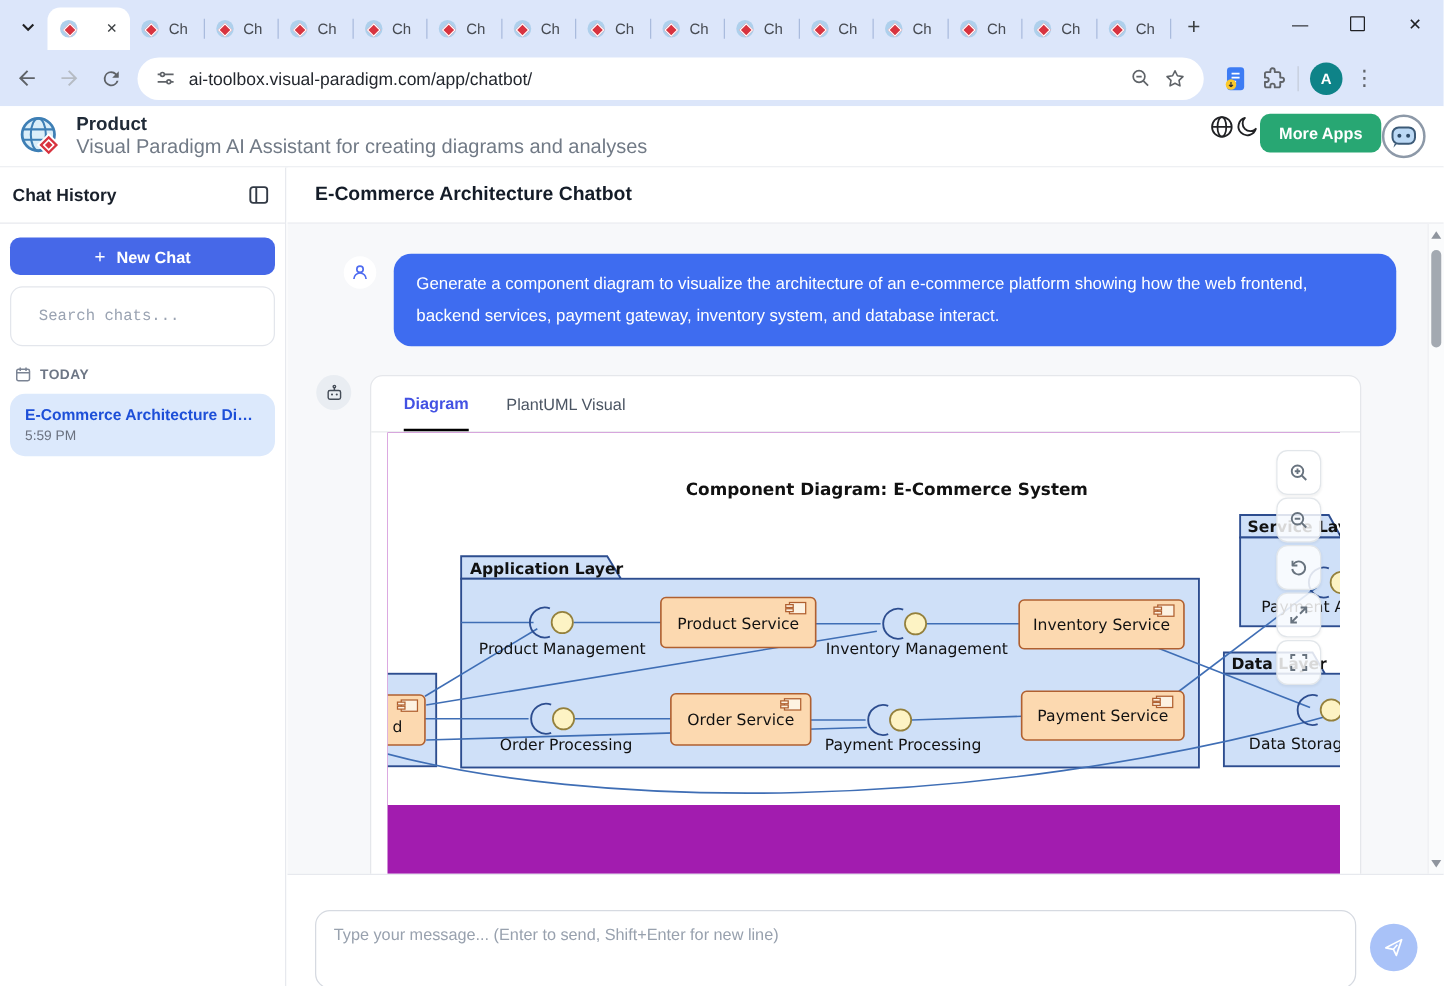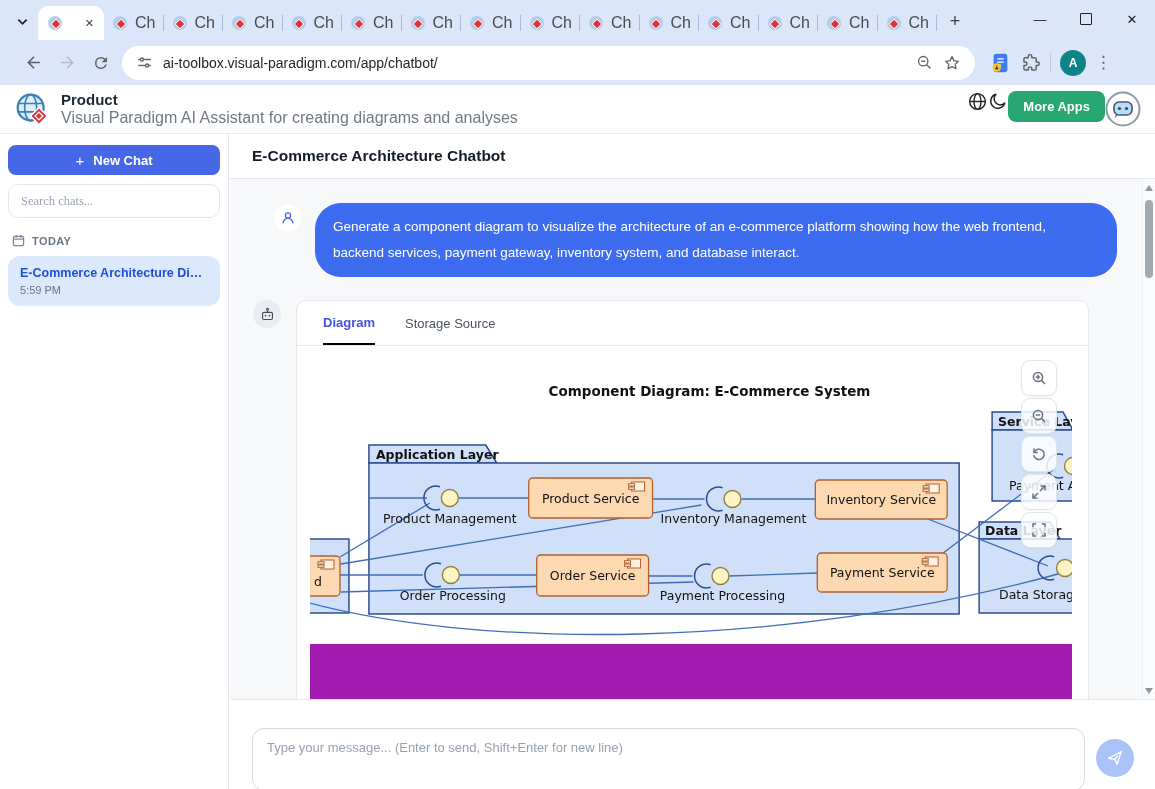--- a/index.html
+++ b/index.html
@@ -12,27 +12,27 @@
   .tabstrip{height:40px;display:flex;align-items:flex-end;padding-left:8px;box-sizing:border-box}
   .tab-search{width:28px;height:28px;margin:0 2px 5px 0;border-radius:50%;display:flex;align-items:center;justify-content:center;flex:none}
   .favicon{width:14px;height:14px;border-radius:50%;background:#aed0ec;position:relative;flex:none}
   .favicon::after{content:"";position:absolute;left:3.5px;top:3.5px;width:6px;height:6px;background:#d8333f;
        border:1px solid #fff;transform:rotate(45deg)}
   .tab-active{display:flex;align-items:center;justify-content:space-between;background:#fff;border-radius:10px 10px 0 0;
        height:34px;width:66px;padding:0 10px;box-sizing:border-box;flex:none}
   .tab-close{font-size:11px;color:#3c4043;line-height:1}
   .tab{display:flex;align-items:center;gap:8px;height:34px;width:59.5px;padding:0 9px;box-sizing:border-box;position:relative;flex:none}
   .tab::before{content:"";position:absolute;right:0;top:9px;height:16px;width:1px;background:#a9bbdd}
-  .tab-label{font-size:16px;color:#474b52}
+  .tab-label{font-size:12px;color:#474b52}
   .newtab-btn{width:28px;height:28px;margin:0 0 5px 4px;border-radius:50%;display:flex;align-items:center;justify-content:center;
        font-size:18px;color:#3c4043;flex:none}
   .win-controls{margin-left:auto;display:flex;align-self:flex-start;height:38px}
   .win-btn{width:46px;height:38px;display:flex;align-items:center;justify-content:center;color:#202124;font-size:13px}
   .win-max{width:10px;height:10px;border:1.3px solid #202124;border-radius:1px}
-  .toolbar{height:45px;display:flex;align-items:center;padding:0 16px;box-sizing:border-box}
+  .toolbar{height:45px;display:flex;align-items:center;padding:0 4px;box-sizing:border-box}
   .nav-btn{width:34px;height:34px;border-radius:50%;display:flex;align-items:center;justify-content:center;flex:none}
   .url-pill{height:34px;width:853px;margin-left:4px;background:#fff;border-radius:17px;display:flex;align-items:center;
        gap:10px;padding:0 14px;box-sizing:border-box;flex:none}
   .url-text{font-size:14px;color:#23272e}
   .pill-spacer{flex:1}
   .tb-right{display:flex;align-items:center;gap:9px;margin-left:14px}
   .tb-divider{width:1px;height:20px;background:#c3cbd9}
   .profile-avatar{width:26px;height:26px;border-radius:50%;background:#0e8388;color:#fff;font-size:12px;font-weight:700;
        display:flex;align-items:center;justify-content:center}
   .dots{font-size:17px;color:#5f6368;letter-spacing:0}
@@ -48,36 +48,36 @@
 
   
   .sidebar{position:absolute;top:134px;left:0;width:229px;bottom:0;background:#fff;border-right:1px solid #e7e9ee;box-sizing:border-box}
   .sb-header{height:45px;border-bottom:1px solid #e7e9ee;display:flex;align-items:center;justify-content:space-between;
        padding:0 12px 0 10px;box-sizing:border-box}
   .sb-title{font-weight:700;font-size:14px;color:#19202b}
   .sb-body{padding:11px 8px}
   .new-chat{height:30px;background:#4668e8;border-radius:8px;color:#fff;display:flex;align-items:center;justify-content:center;
        gap:9px;font-size:13px;font-weight:600}
   .plus{font-size:15px;font-weight:400}
-  .search-input{margin-top:9px;height:34px;border:1px solid #e3e6ec;border-radius:10px;width:100%;box-sizing:border-box;
-       padding:0 12px;font-size:12.5px;color:#374151;font-family:Liberation Serif, serif;outline:none}
+  .search-input{margin-top:9px;height:48px;border:1px solid #e3e6ec;border-radius:10px;width:100%;box-sizing:border-box;
+       padding:0 22px;font-size:12.5px;color:#374151;font-family:Liberation Mono, monospace;outline:none}
   .search-input::placeholder{color:#9aa3b2}
   .section-row{display:flex;align-items:center;gap:7px;margin:16px 4px 9px;color:#6d7685;font-size:11px;font-weight:700;letter-spacing:.4px}
   .chat-item{background:#dce9fc;border-radius:12px;padding:10px 12px}
   .chat-item-title{color:#1d4fd8;font-size:12.5px;font-weight:600;white-space:nowrap;overflow:hidden;text-overflow:ellipsis}
   .chat-item-time{color:#6b7280;font-size:11px;margin-top:4px}
 
   
   .main{position:absolute;top:134px;left:230px;right:0;bottom:0;background:#fff}
   .main-header{height:45px;border-bottom:1px solid #e7e9ee;display:flex;align-items:center;padding-left:22px;box-sizing:border-box}
   .main-title{font-size:15.5px;font-weight:700;color:#141c28}
   .chat-area{position:absolute;top:45px;left:0;right:0;bottom:89px;background:#f7f8fa;overflow:hidden}
   .row-user{display:flex;padding:24px 38px 0 45px}
   .avatar-user{width:26px;height:26px;border-radius:50%;background:#fff;flex:none;display:flex;align-items:center;justify-content:center;margin-top:2px}
-  .bubble{margin-left:14px;flex:1;background:#3e6cf0;color:#fff;border-radius:26px;padding:11px 18px;font-size:13.5px;line-height:1.93}
+  .bubble{margin-left:14px;flex:1;background:#3e6cf0;color:#fff;border-radius:14px;padding:11px 18px;font-size:13.5px;line-height:1.93}
   .row-assistant{display:flex;padding:23px 66px 0 23px}
   .avatar-bot{width:28px;height:28px;border-radius:50%;background:#e9edf2;flex:none;display:flex;align-items:center;justify-content:center}
   .card{margin-left:15px;flex:1;background:#fff;border:1px solid #e5e7eb;border-radius:10px;height:600px;box-sizing:border-box;min-width:0}
   .card-tabs{height:45px;border-bottom:1px solid #e8eaec;display:flex;padding-left:26px;gap:30px;box-sizing:border-box}
   .ctab{display:flex;align-items:center;font-size:13px}
   .ctab.active{color:#4352e3;font-weight:600;border-bottom:2px solid #000000}
   .ctab.inactive{color:#4b5563;font-weight:500}
   .viewer{padding:0 16px 0 13px}
   .canvas{background:#a21caf;height:356px;position:relative;overflow:hidden}
   .puml{background:#fff;height:298px;overflow:hidden}
@@ -268,20 +268,27 @@
       <circle cx="18" cy="18" r="16.5" fill="#fff" stroke="#8d99a8" stroke-width="2"></circle>
       <rect x="9" y="11" width="18" height="13" rx="5" fill="#bcd9f5" stroke="#3c5a77" stroke-width="1.6"></rect>
       <circle cx="14.5" cy="17.5" r="1.6" fill="#2e4a66"></circle>
         <circle cx="21.5" cy="17.5" r="1.6" fill="#2e4a66"></circle>
       <path d="M12.5 24l-2.8 3.2 1-3.2z" fill="#3c5a77"></path>
     </svg>
   </div>
 </div>
 
 <div class="sidebar">
+  <div class="sb-header">
+    <span class="sb-title">Chat History</span>
+    <svg width="18" height="18" viewBox="0 0 20 20" fill="none" stroke="#323a45" stroke-width="1.7">
+        <rect x="2.5" y="3" width="15" height="14" rx="2.5"></rect>
+        <line x1="7.8" y1="3" x2="7.8" y2="17"></line>
+      </svg>
+  </div>
   <div class="sb-body">
     <div class="new-chat">
       <span class="plus">+</span>
       <span>New Chat</span>
     </div>
     <input class="search-input" type="text" placeholder="Search chats..." style="">
     <div class="section-row">
       <svg width="13" height="13" viewBox="0 0 14 14" fill="none" stroke="#7b8494" stroke-width="1.3">
           <rect x="1.5" y="2.5" width="11" height="10" rx="1.5"></rect>
           <line x1="4.5" y1="1" x2="4.5" y2="4"></line>
@@ -320,21 +327,21 @@
             <rect x="5" y="9" width="14" height="10" rx="2"></rect>
             <circle cx="12" cy="4.6" r="1.4"></circle>
             <line x1="12" y1="6.3" x2="12" y2="9"></line>
             <circle cx="9.3" cy="13.5" r="1.2" fill="#444c57" stroke="none"></circle>
             <circle cx="14.7" cy="13.5" r="1.2" fill="#444c57" stroke="none"></circle>
           </svg>
       </div>
       <div class="card">
         <div class="card-tabs">
           <div class="ctab active">Diagram</div>
-          <div class="ctab inactive">Storage Source</div>
+          <div class="ctab inactive">PlantUML Visual</div>
         </div>
         <div class="viewer">
           <div class="canvas">
             <div class="puml">
               <svg class="diagram" width="100%" height="298" viewBox="0 0 763 298" preserveAspectRatio="none">
                 <defs>
                   <g id="cicon" stroke="#b06030" stroke-width="1" fill="#fdf2e2">
                     <rect x="0" y="0" width="13" height="9"></rect>
                     <rect x="-3" y="1.7" width="6" height="2.3"></rect>
                     <rect x="-3" y="5" width="6" height="2.3"></rect>

